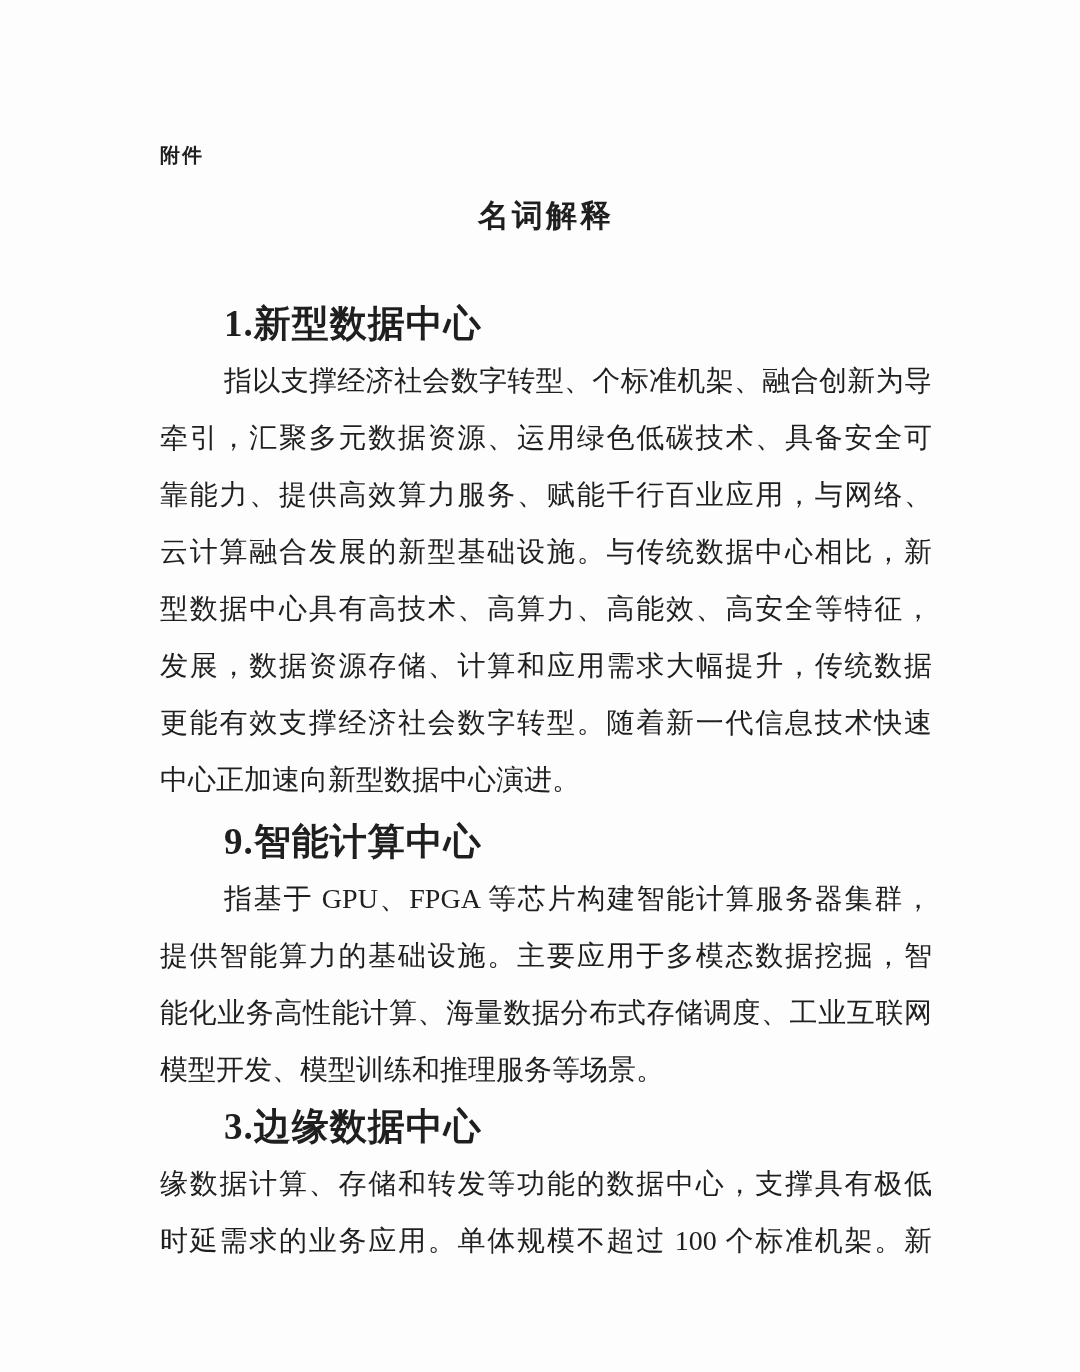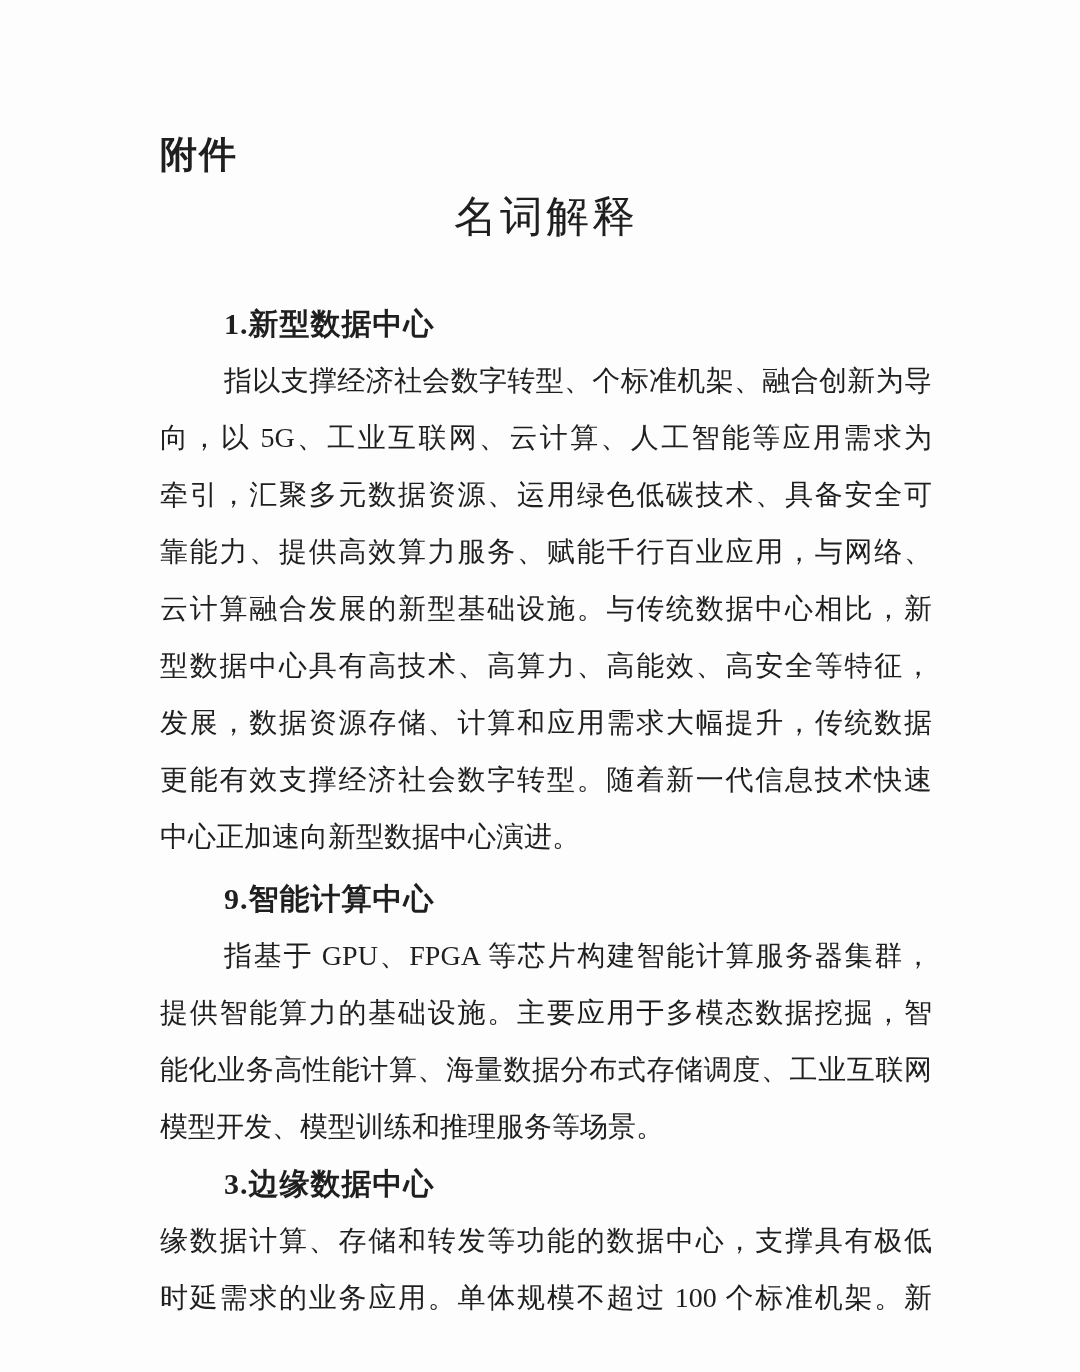--- a/index.html
+++ b/index.html
@@ -23,43 +23,43 @@
   .content {
     position: absolute;
     left: 160px;
     top: 0;
     width: 772px;
   }
   .attachment {
     margin-top: 135px;
     font-family: "Liberation Sans", "DejaVu Sans", sans-serif;
     font-weight: bold;
-    font-size: 37px;
+    font-size: 20px;
     line-height: 40px;
     letter-spacing: 2px;
   }
   .doc-title {
     margin: 17px 0 16px 0;
     font-family: "Liberation Sans", "DejaVu Sans", sans-serif;
-    font-weight: normal;
-    font-size: 43px;
+    font-weight: bold;
+    font-size: 31px;
     line-height: 48px;
     text-align: center;
     letter-spacing: 3px;
   }
   .sections {
     margin-top: 55px;
   }
   .section {
     margin: 0;
   }
   .sec-heading {
     margin: 0;
     padding-left: 64px;
-    font-size: 30px;
+    font-size: 37px;
     line-height: 57px;
     font-weight: bold;
     letter-spacing: 1px;
   }
   .line {
     font-size: 28px;
     line-height: 57px;
     text-align: justify;
     text-align-last: justify;
     text-justify: inter-character;
@@ -76,21 +76,20 @@
 <body style="background: rgb(253, 253, 253); color: rgb(31, 31, 31);">
 
 <div class="page">
   <div class="content">
     <div class="attachment">附件</div>
     <h1 class="doc-title">名词解释</h1>
     <div class="sections" id="sections">
         <section class="section">
           <h2 class="sec-heading">1.新型数据中心</h2>
           <div class="line first">指以支撑经济社会数字转型、个标准机架、融合创新为导</div>
-          <div class="line">向，以 5G、工业互联网、云计算、人工智能等应用需求为</div>
           <div class="line">牵引，汇聚多元数据资源、运用绿色低碳技术、具备安全可</div>
           <div class="line">靠能力、提供高效算力服务、赋能千行百业应用，与网络、</div>
           <div class="line">云计算融合发展的新型基础设施。与传统数据中心相比，新</div>
           <div class="line">型数据中心具有高技术、高算力、高能效、高安全等特征，</div>
           <div class="line">发展，数据资源存储、计算和应用需求大幅提升，传统数据</div>
           <div class="line">更能有效支撑经济社会数字转型。随着新一代信息技术快速</div>
           <div class="line last">中心正加速向新型数据中心演进。</div>
         </section>
         <section class="section" style="margin-top: 5px;">
           <h2 class="sec-heading">9.智能计算中心</h2>

